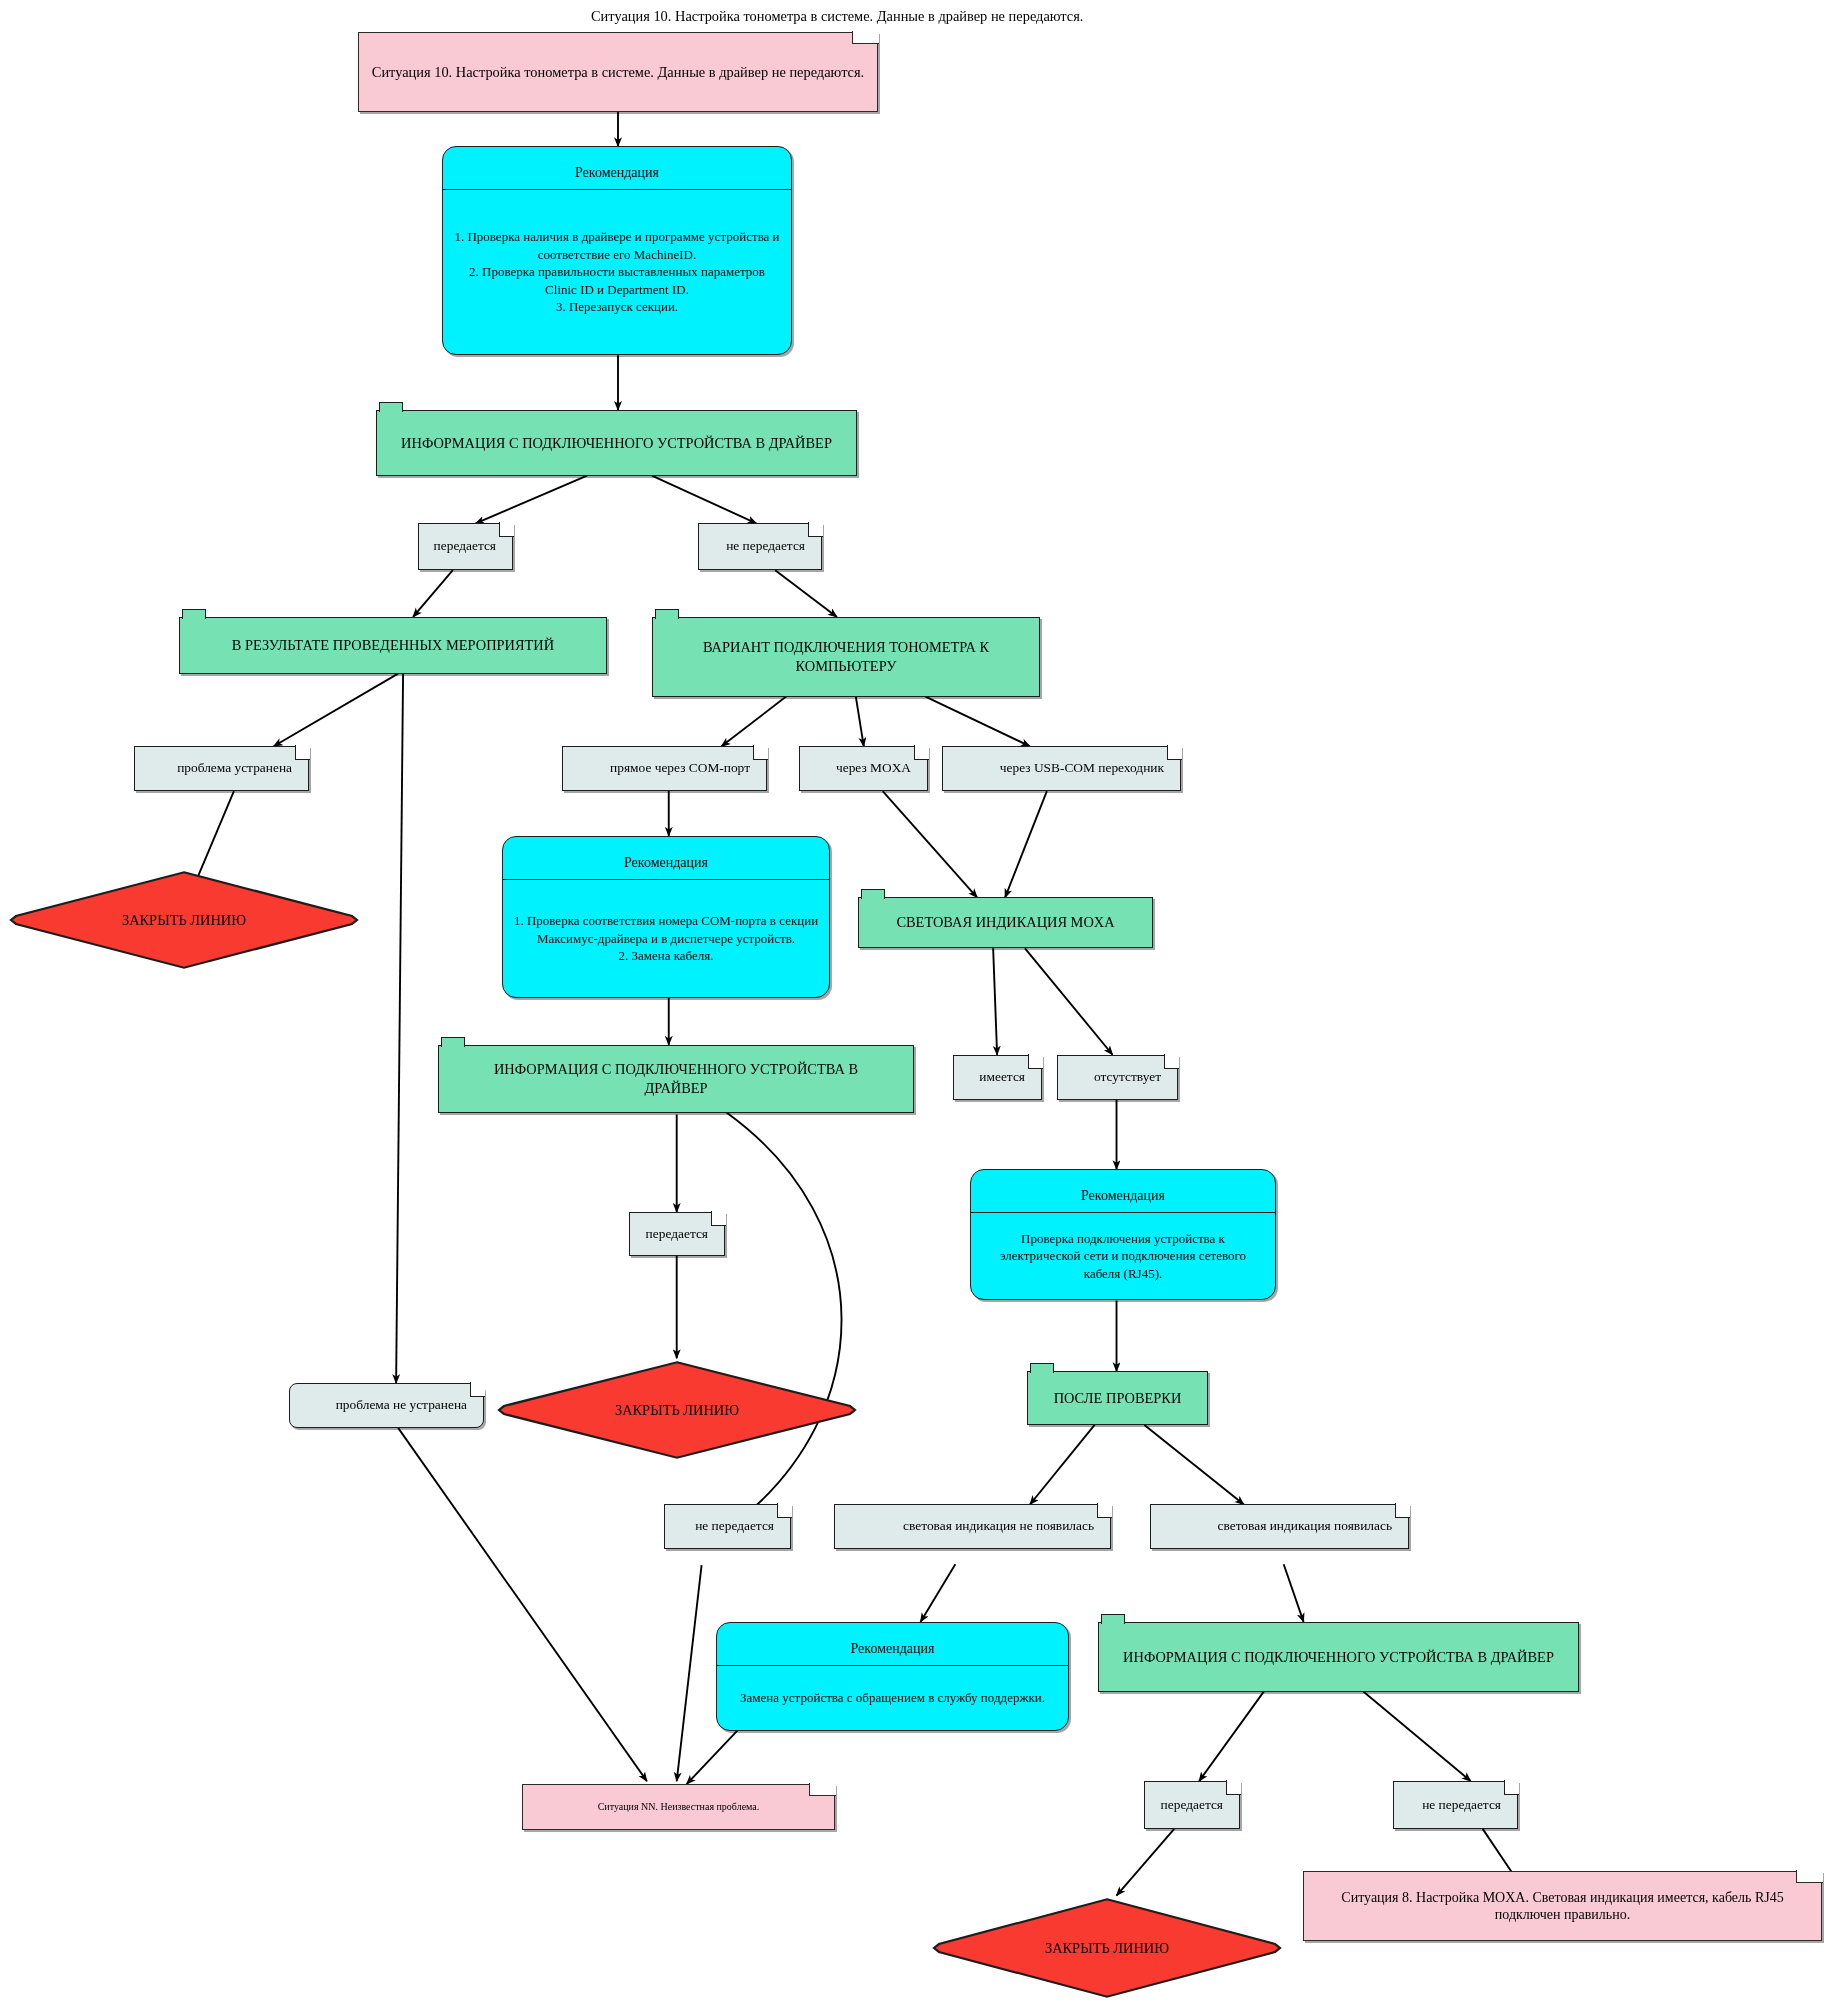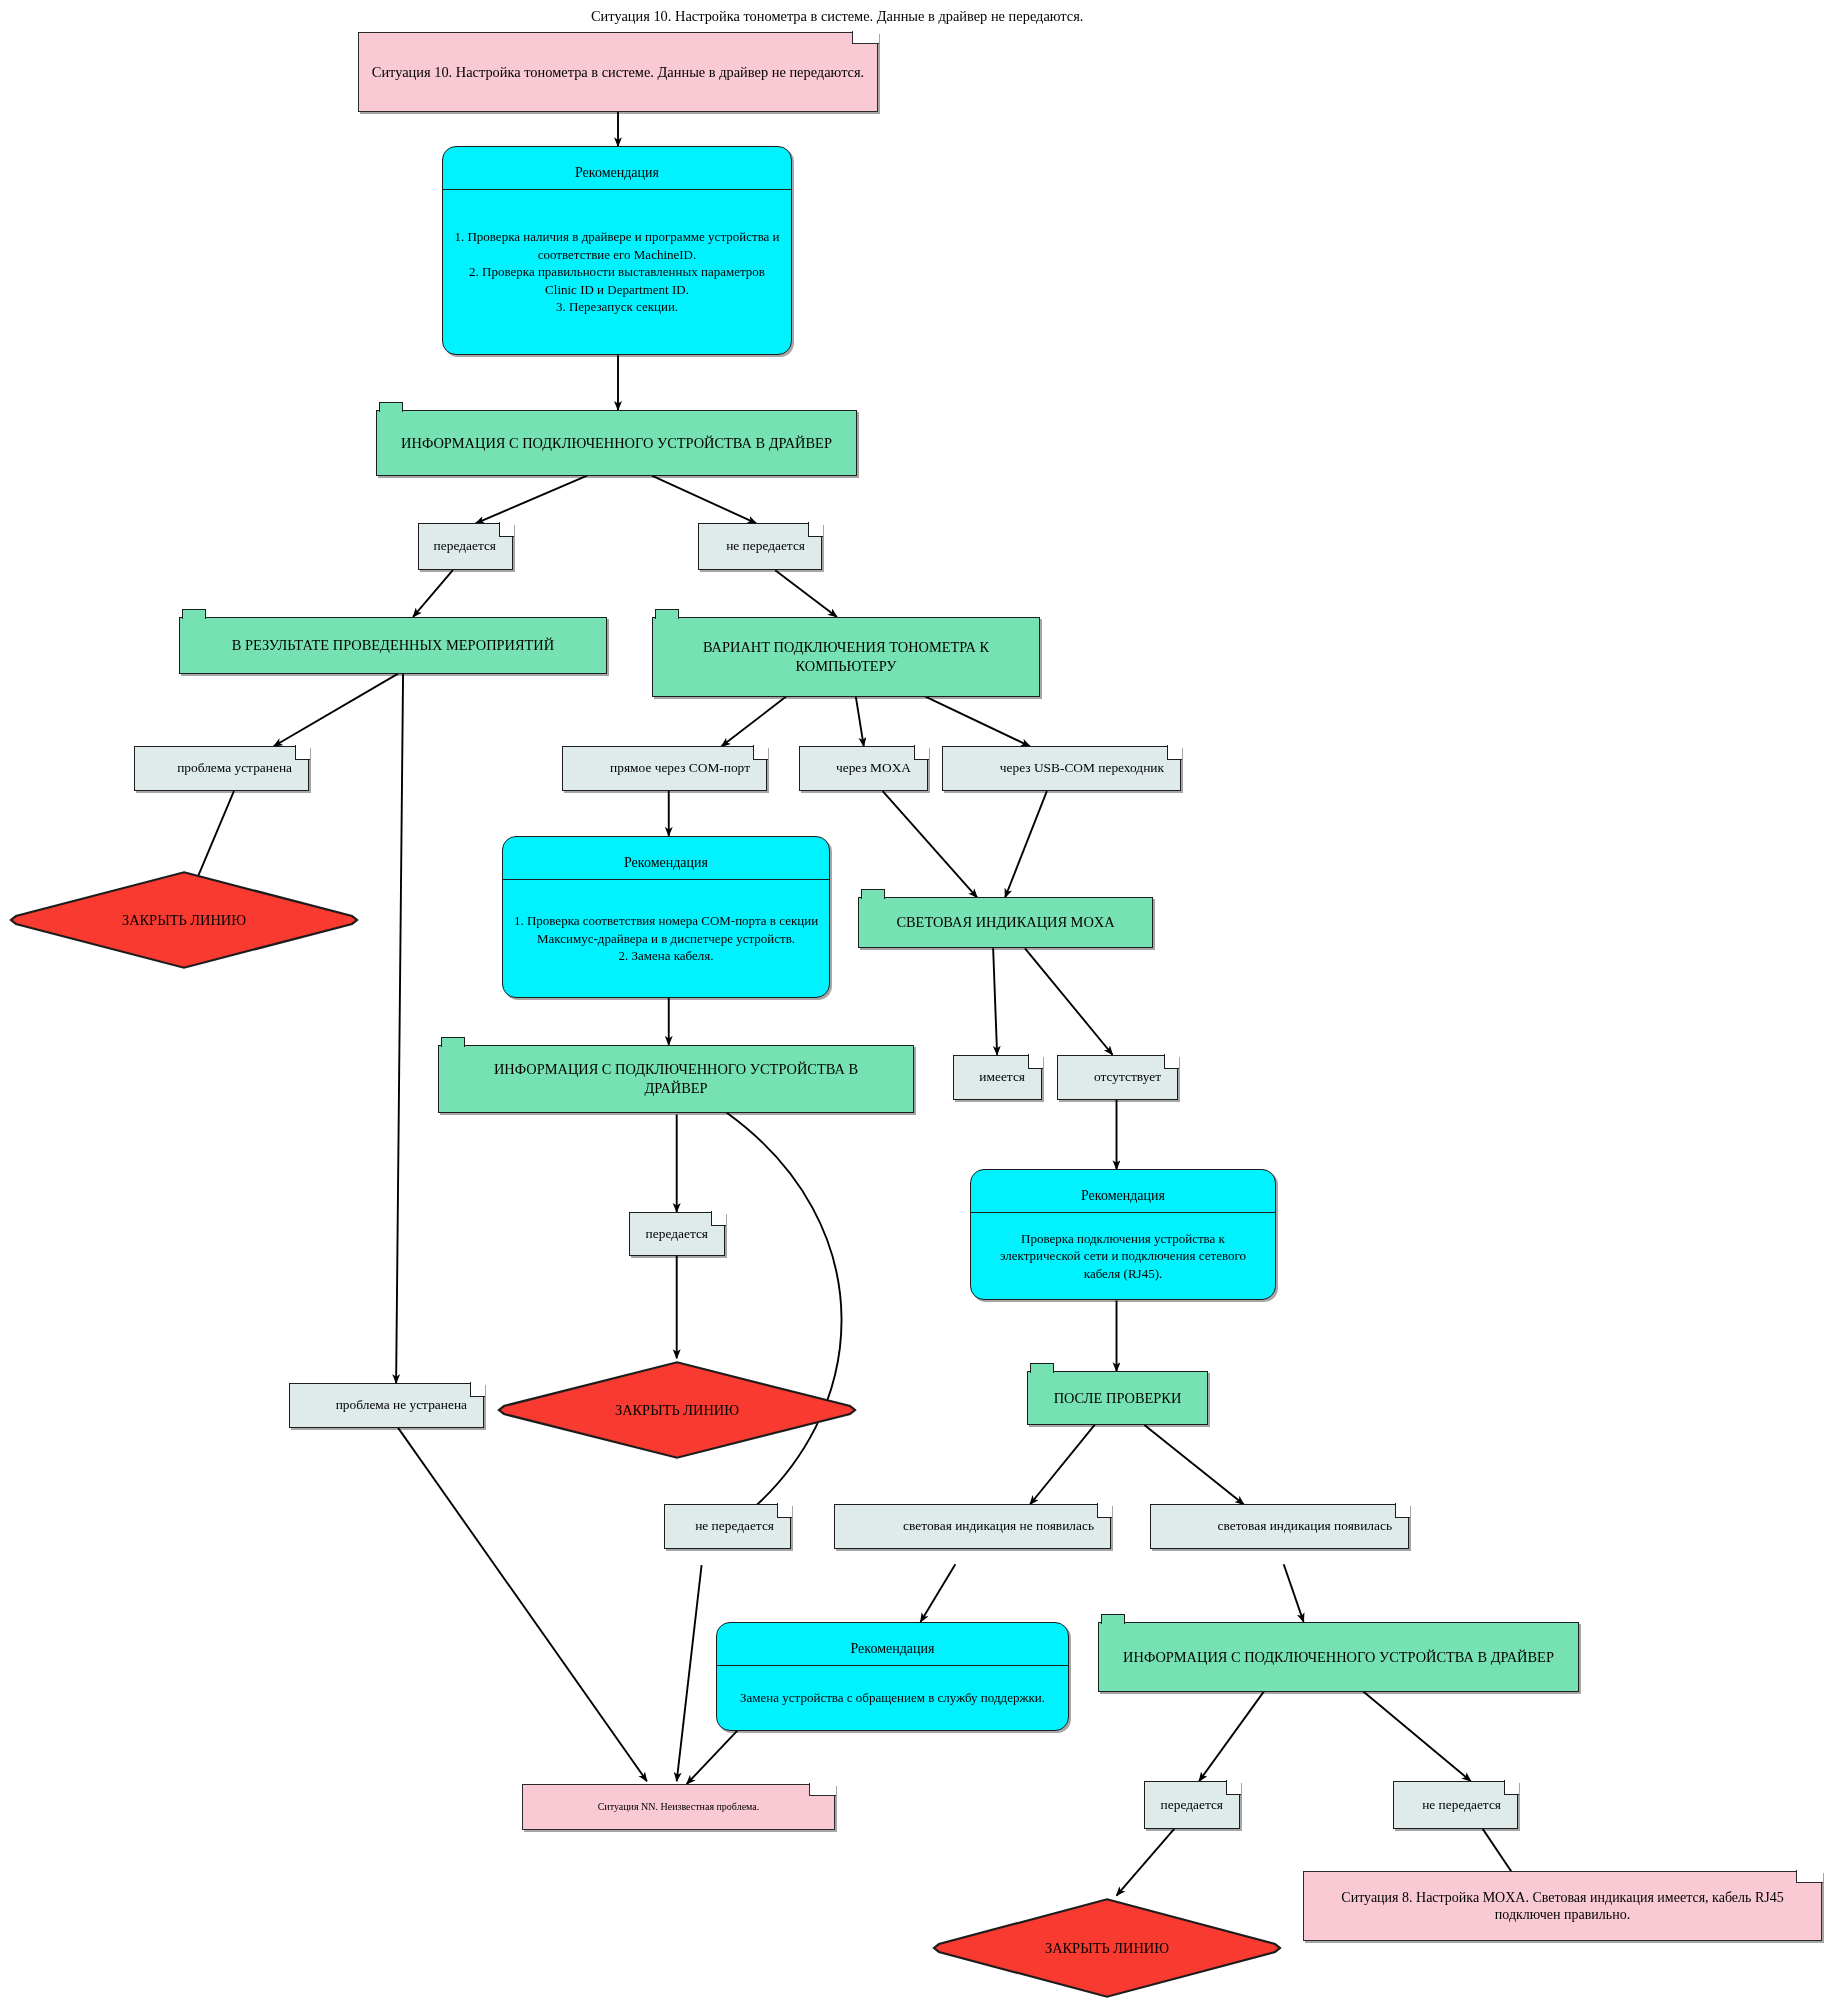--- a/index.html
+++ b/index.html
@@ -256,21 +256,21 @@
   <div class="node note" style="left:629px;top:1212px;width:96px;height:44px;">
     <span class="fold"></span>
     <span>передается</span>
   </div>
 
   <div class="node rec" style="left:970px;top:1169px;width:306px;height:131px;">
     <div class="rec-title">Рекомендация</div>
     <div class="rec-body">Проверка подключения устройства к электрической сети и подключения сетевого кабеля (RJ45).</div>
   </div>
 
-  <div class="node note" style="left:289px;top:1383px;width:195px;height:45px;">
+  <div class="node note" style="left:289px;top:1383px;width:195px;height:45px;border-radius:8px;">
     <span class="fold"></span>
     <span>проблема не устранена</span>
   </div>
 
   <div class="diamond" style="left:498px;top:1361px;width:358px;height:98px;">
     <svg width="358" height="98" viewBox="0 0 360 98">
       <polygon points="180,1 354,45 359,49 354,53 180,97 6,53 1,49 6,45" fill="#f93a30" stroke="#1d1d1d" stroke-width="2.2"></polygon>
     </svg>
     <div class="dtext">ЗАКРЫТЬ ЛИНИЮ</div>
   </div>

